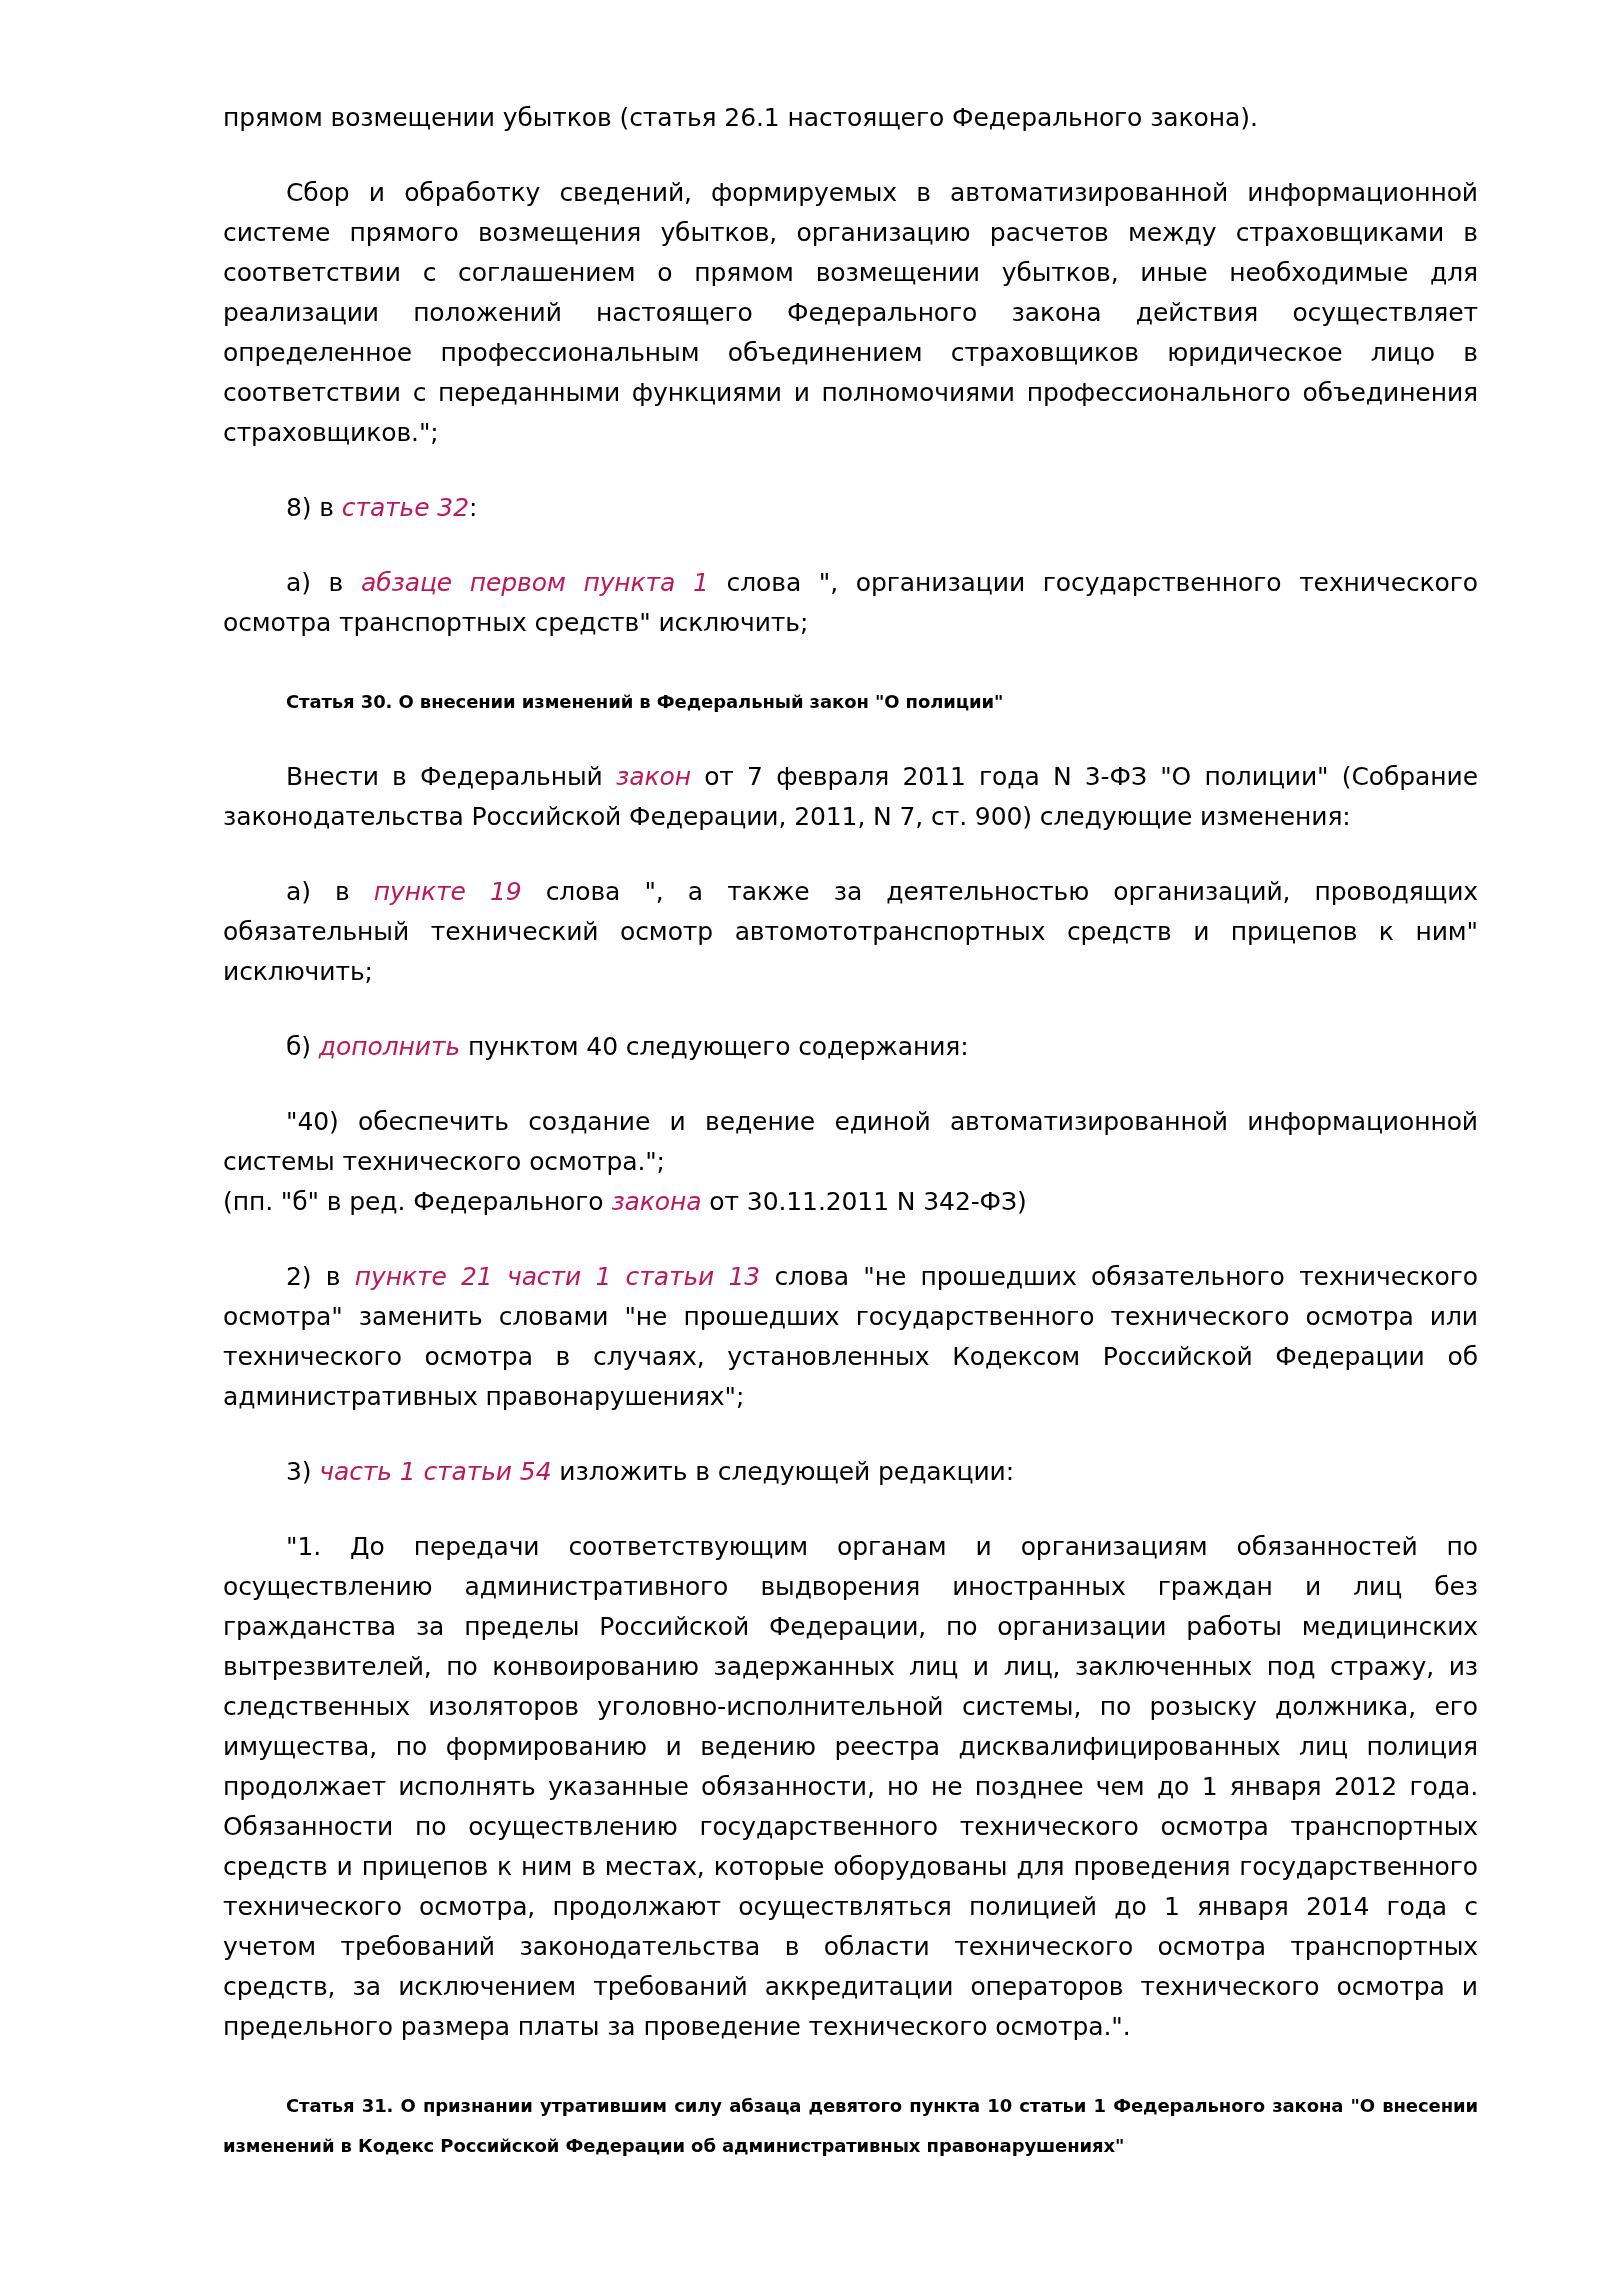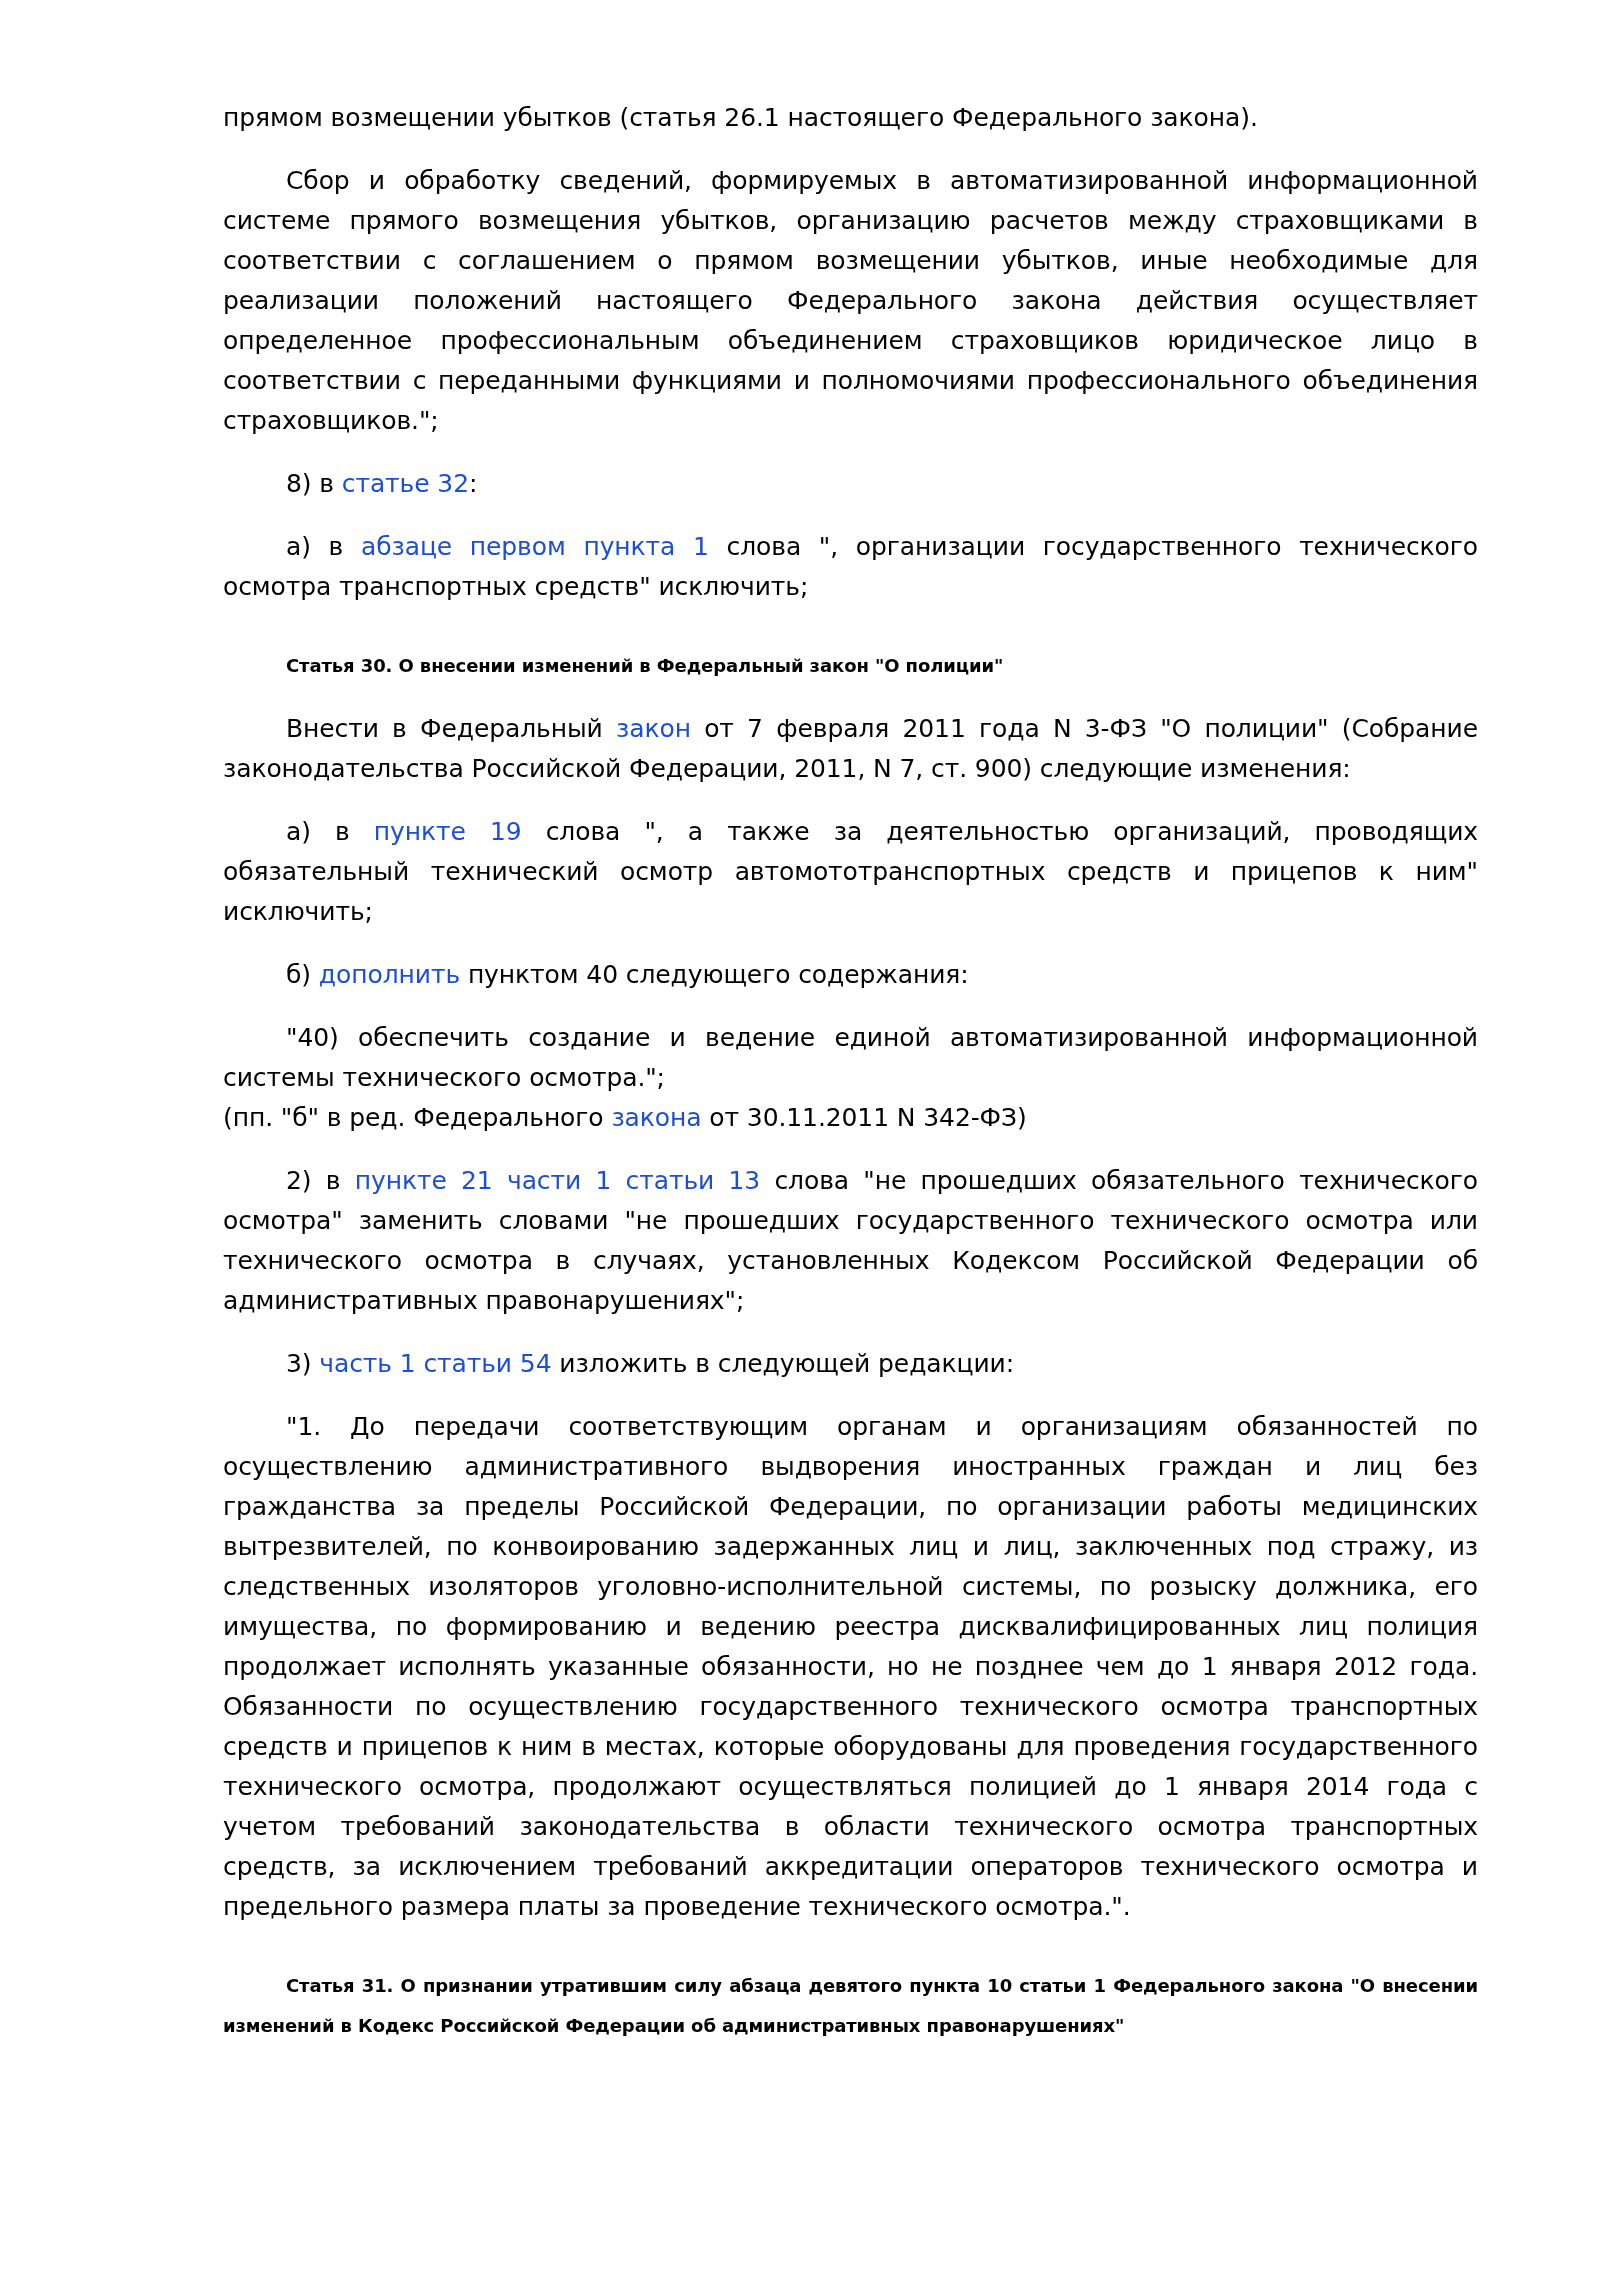--- a/index.html
+++ b/index.html
@@ -31,39 +31,40 @@
     line-height: 40px;
     text-align: justify;
     text-justify: inter-word;
     letter-spacing: -0.1px;
     word-spacing: 0px;
   }
   p.para.indent {
     text-indent: 63px;
   }
   p.para.gap {
-    margin-top: 23px;
+    margin-top: 35px;
   }
   p.heading {
     margin: 0;
     padding: 0;
     font-size: 18px;
     line-height: 40px;
     font-weight: bold;
     text-align: justify;
     text-justify: inter-word;
     text-indent: 63px;
     letter-spacing: -0.1px;
   }
   p.heading.gap {
     margin-top: 39px;
   }
   a.lnk, .lnk {
-    color: #1d4ed8;
+    color: #be185d;
     text-decoration: none;
+    font-style: italic;
   }
   .nojust {
     text-align: left;
   }
 </style>
 </head>
 <body>
 
 <div class="page">
   <div class="doc-body">

